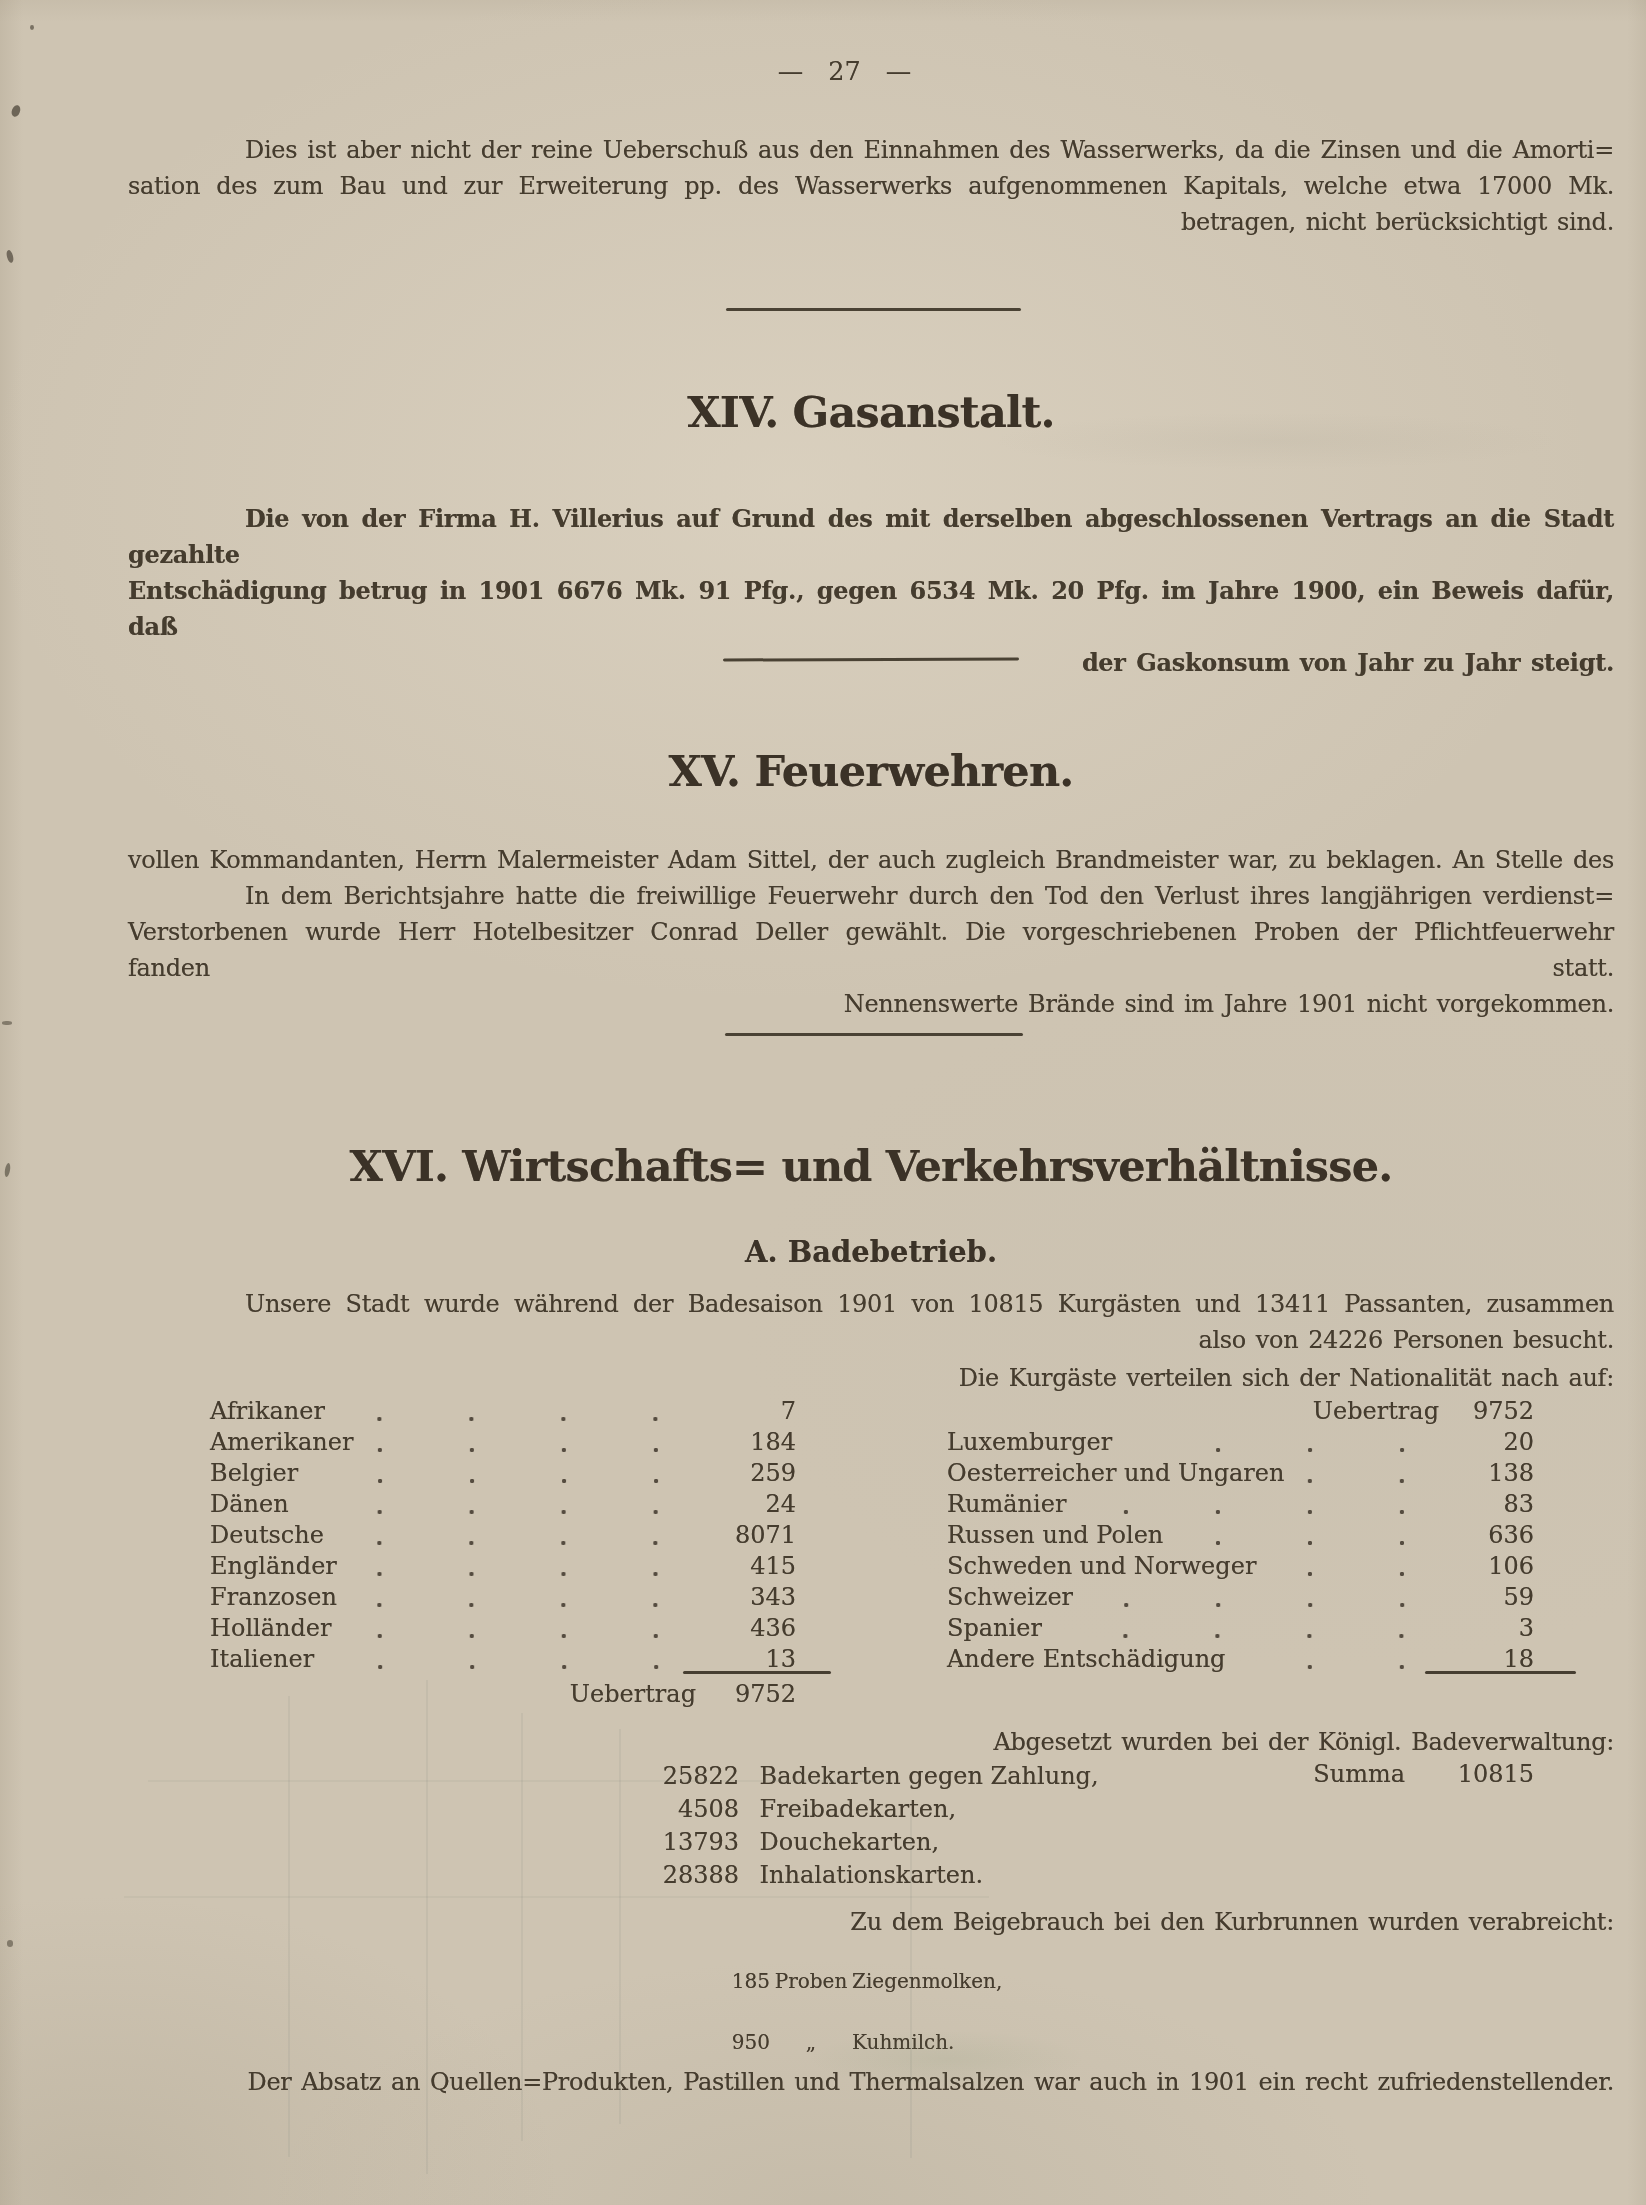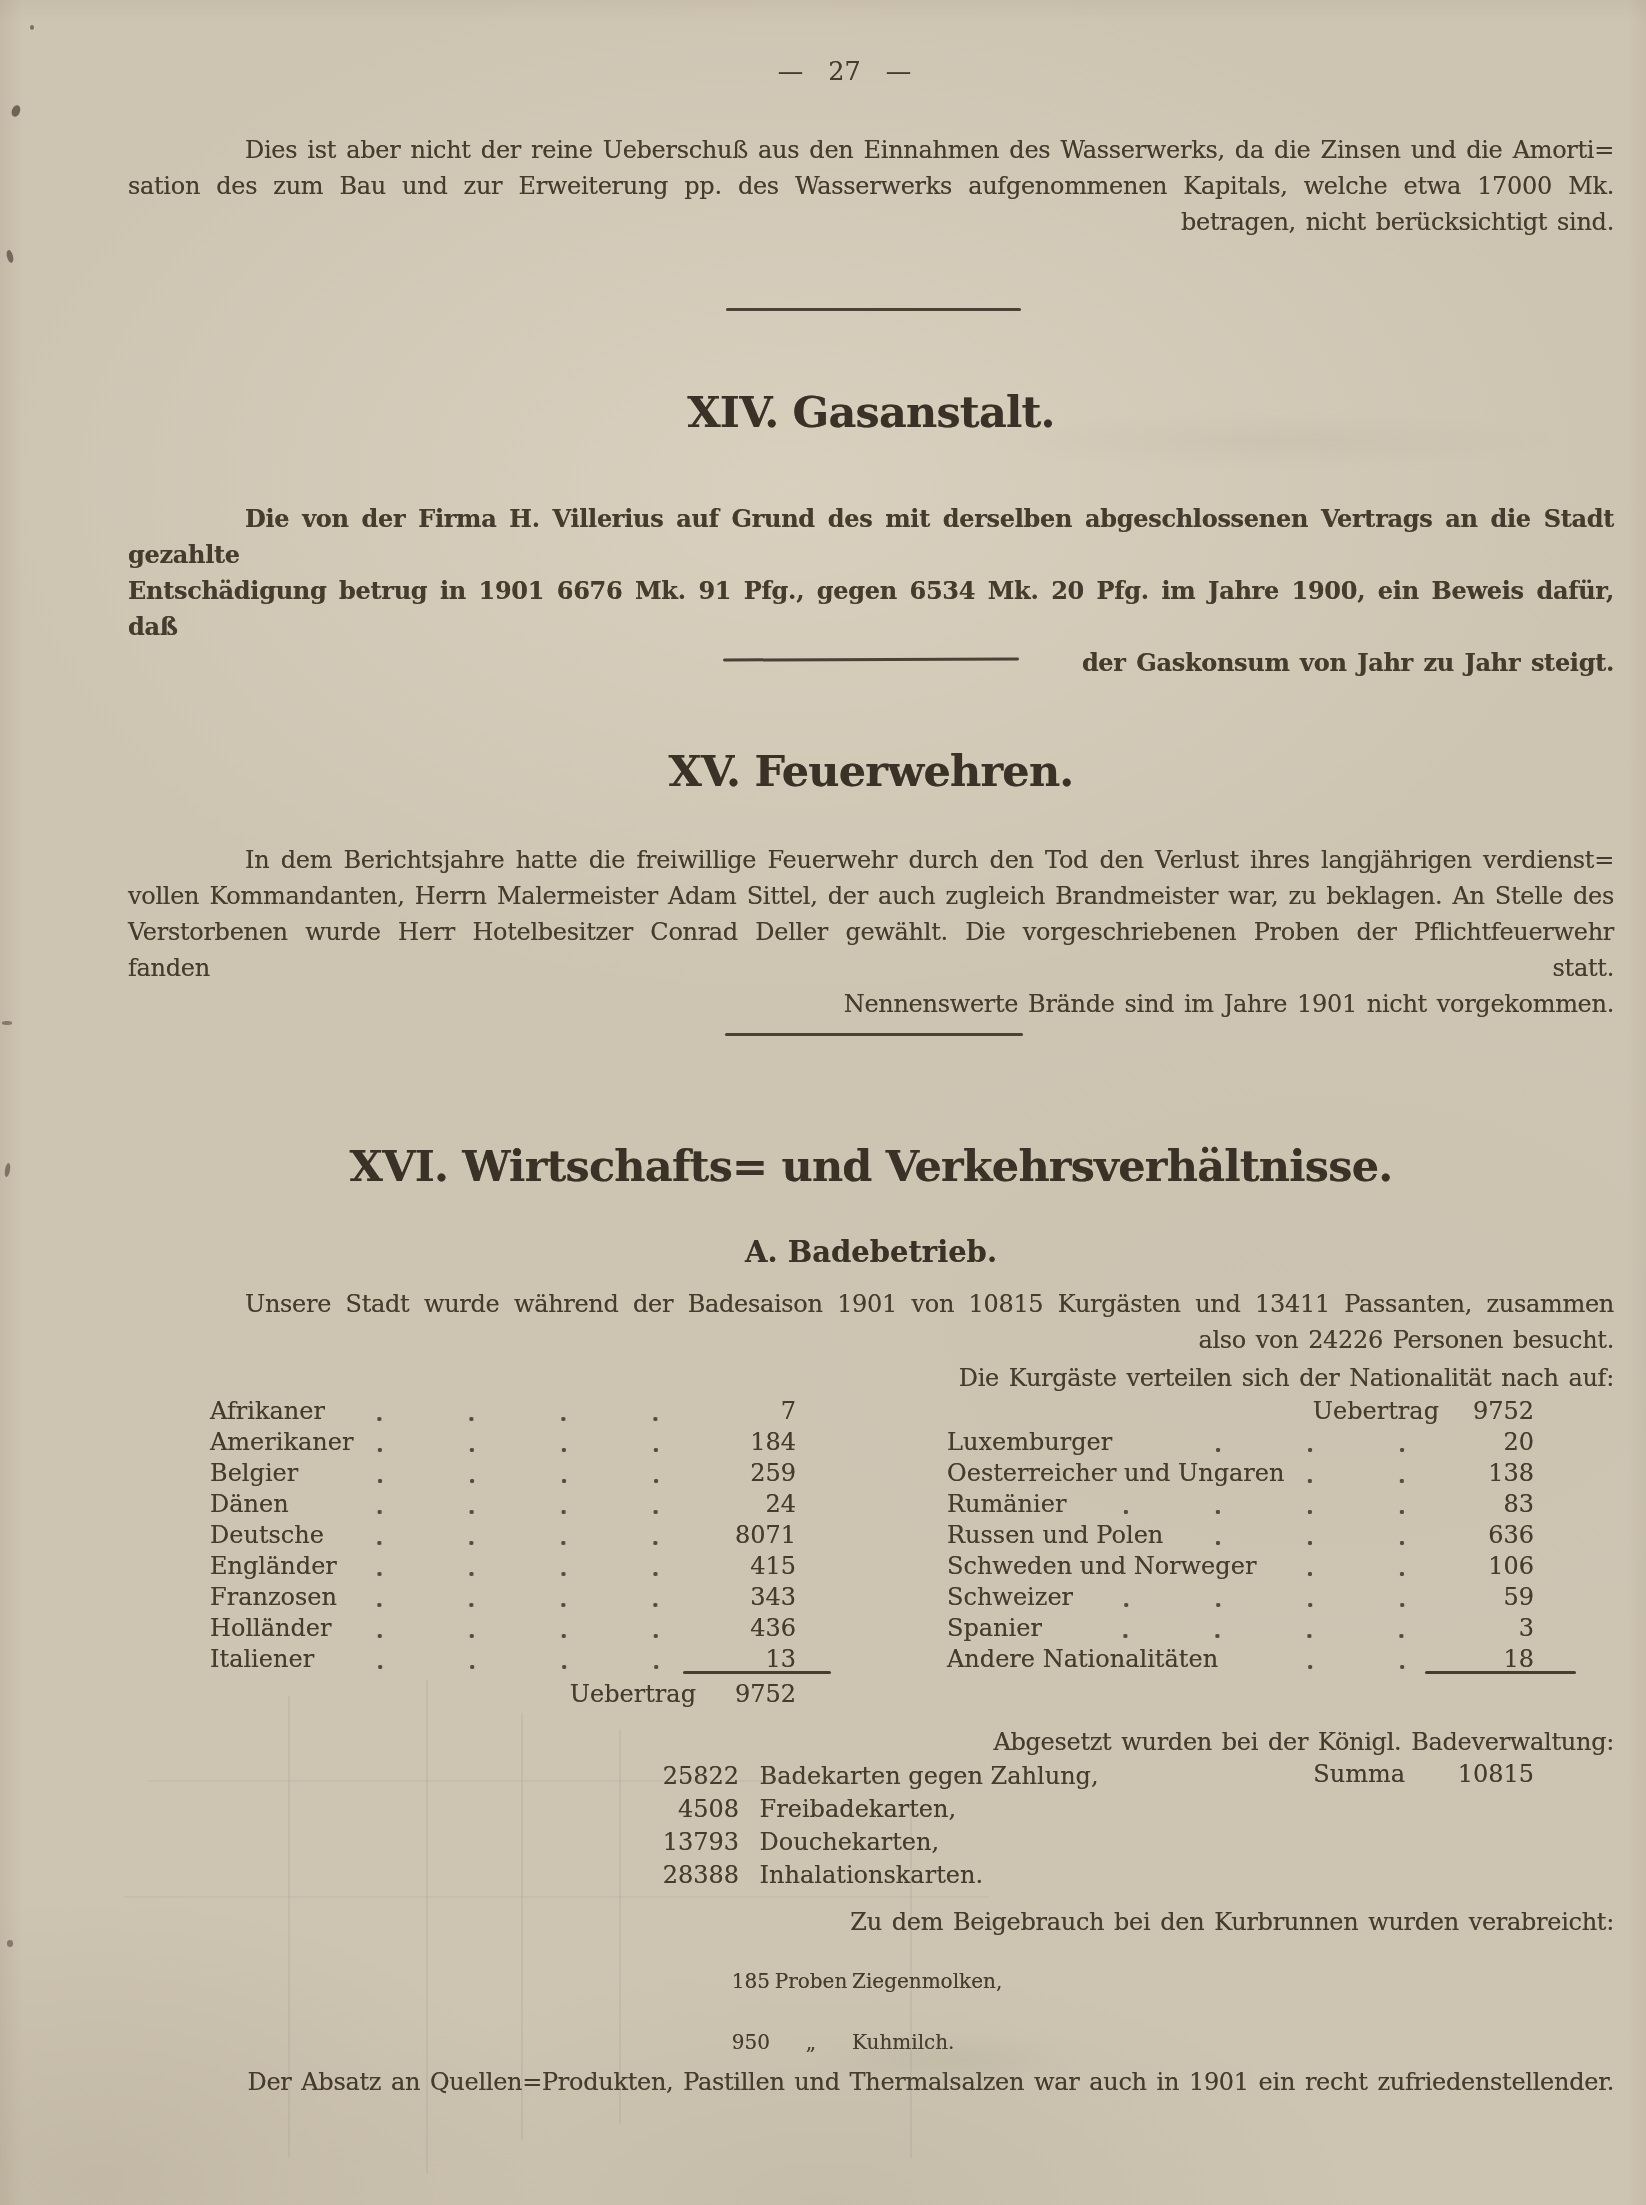--- a/index.html
+++ b/index.html
@@ -73,22 +73,22 @@
   <div class="blockpara txt" style="top:501px;font-weight:bold;">
     <div class="bl j ind">Die von der Firma H. Villerius auf Grund des mit derselben abgeschlossenen Vertrags an die Stadt gezahlte</div>
     <div class="bl j">Entschädigung betrug in 1901 6676 Mk. 91 Pfg., gegen 6534 Mk. 20 Pfg. im Jahre 1900, ein Beweis dafür, daß</div>
     <div class="bl plain">der Gaskonsum von Jahr zu Jahr steigt.</div>
   </div>
 
   <div class="divider" id="div2" style="left:723px; top:658px; width:296px; transform:rotate(-0.2deg);"></div>
 
   <div class="h-sec txt" style="top:746px; font-size:43px;">XV. Feuerwehren.</div>
   <div class="blockpara txt" style="top:842px;">
+    <div class="bl j">vollen Kommandanten, Herrn Malermeister Adam Sittel, der auch zugleich Brandmeister war, zu beklagen.  An Stelle des</div>
     <div class="bl j ind">In dem Berichtsjahre hatte die freiwillige Feuerwehr durch den Tod den Verlust ihres langjährigen verdienst=</div>
-    <div class="bl j">vollen Kommandanten, Herrn Malermeister Adam Sittel, der auch zugleich Brandmeister war, zu beklagen.  An Stelle des</div>
     <div class="bl j">Verstorbenen wurde Herr Hotelbesitzer Conrad Deller gewählt.  Die vorgeschriebenen Proben der Pflichtfeuerwehr fanden statt.</div>
     <div class="bl plain ind">Nennenswerte Brände sind im Jahre 1901 nicht vorgekommen.</div>
   </div>
 
   <div class="divider" id="div3" style="left:725px; top:1033px; width:298px;"></div>
 
   <div class="h-sec txt" style="top:1141px; font-size:43px;">XVI. Wirtschafts= und Verkehrsverhältnisse.</div>
   <div class="h-sec txt" style="top:1235px; font-size:29px; letter-spacing:0;">A. Badebetrieb.</div>
 
   <div class="blockpara txt" style="top:1286px;">
@@ -180,21 +180,21 @@
       <span class="tlabel">Schweizer</span>
       <span class="leader"></span>
       <span class="tnum tnum-r">59</span>
     </div>
     <div class="trow">
       <span class="tlabel">Spanier</span>
       <span class="leader"></span>
       <span class="tnum tnum-r">3</span>
     </div>
     <div class="trow">
-      <span class="tlabel">Andere Nationalitäten</span>
+      <span class="tlabel">Andere Entschädigung</span>
       <span class="leader"></span>
       <span class="tnum tnum-r">18</span>
     </div>
   </div>
 
   <div class="divider" style="left:683px; top:1671px; width:148px; background:#463e31;"></div>
   <div class="divider" style="left:1425px; top:1671px; width:151px; background:#463e31;"></div>
 
   <div class="footer-row txt" style="left:210px; top:1680px; width:586px;">
     <span style="margin-right:18px;">Uebertrag</span>

